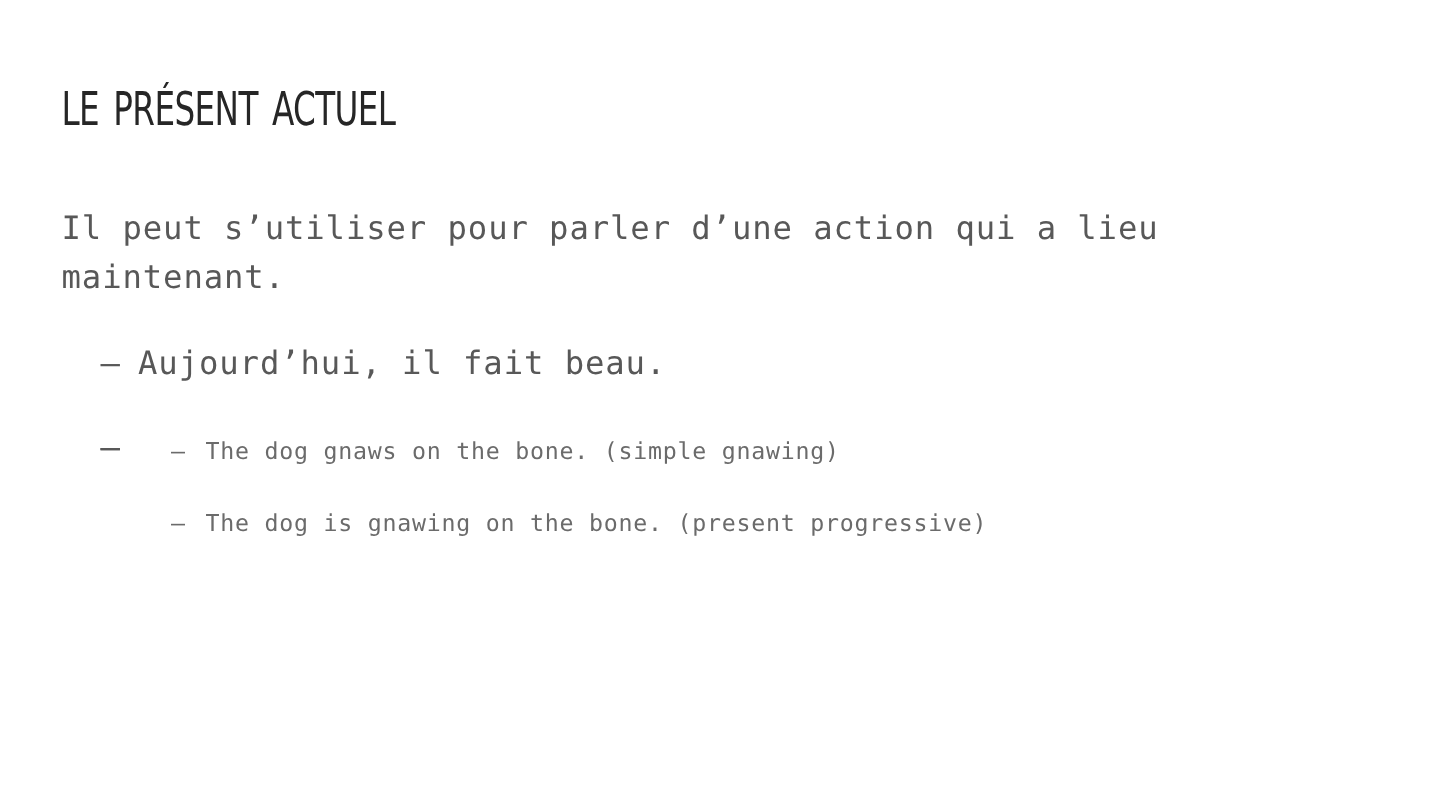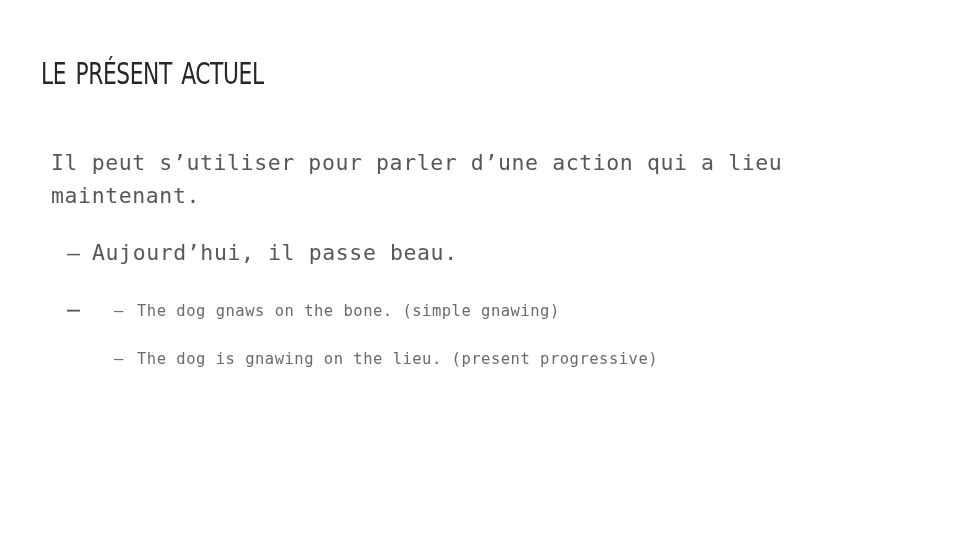--- a/index.html
+++ b/index.html
@@ -45,21 +45,21 @@
 
   
   .body-block {
     position: absolute;
     left: 41px;
     top: 136px;
     width: 880px;
   }
 
   .lead {
-    margin: 10px;
+    margin: 0;
     color: #585858;
     font-size: 21.5px;
     line-height: 33px;
     letter-spacing: 0.6px;
     width: 800px;
   }
 
   .bullet-list {
     list-style: none;
     margin: 0;
@@ -115,21 +115,21 @@
   <h1 class="slide-title">Le présent actuel</h1>
 
   <div class="body-block">
 
     <p class="lead">Il peut s’utiliser pour parler d’une action qui a lieu maintenant.</p>
 
     <ul class="bullet-list">
 
       <li class="bullet">
         <span class="dash">–</span>
-        <span>Aujourd’hui, il passe beau.</span>
+        <span>Aujourd’hui, il fait beau.</span>
       </li>
 
       <li class="bullet">
         <span class="dash">–</span>
       </li>
 
       <li class="bullet">
         <span class="dash">–</span>
       </li>
 
@@ -137,19 +137,19 @@
 
     <ul class="sub-list">
 
       <li class="sub-bullet first">
         <span class="dash">–</span>
         <span>The dog gnaws on the bone. (simple gnawing)</span>
       </li>
 
       <li class="sub-bullet second">
         <span class="dash">–</span>
-        <span>The dog is gnawing on the lieu. (present progressive)</span>
+        <span>The dog is gnawing on the bone. (present progressive)</span>
       </li>
 
     </ul>
 
   </div>
 </div>
 
 </body></html>

